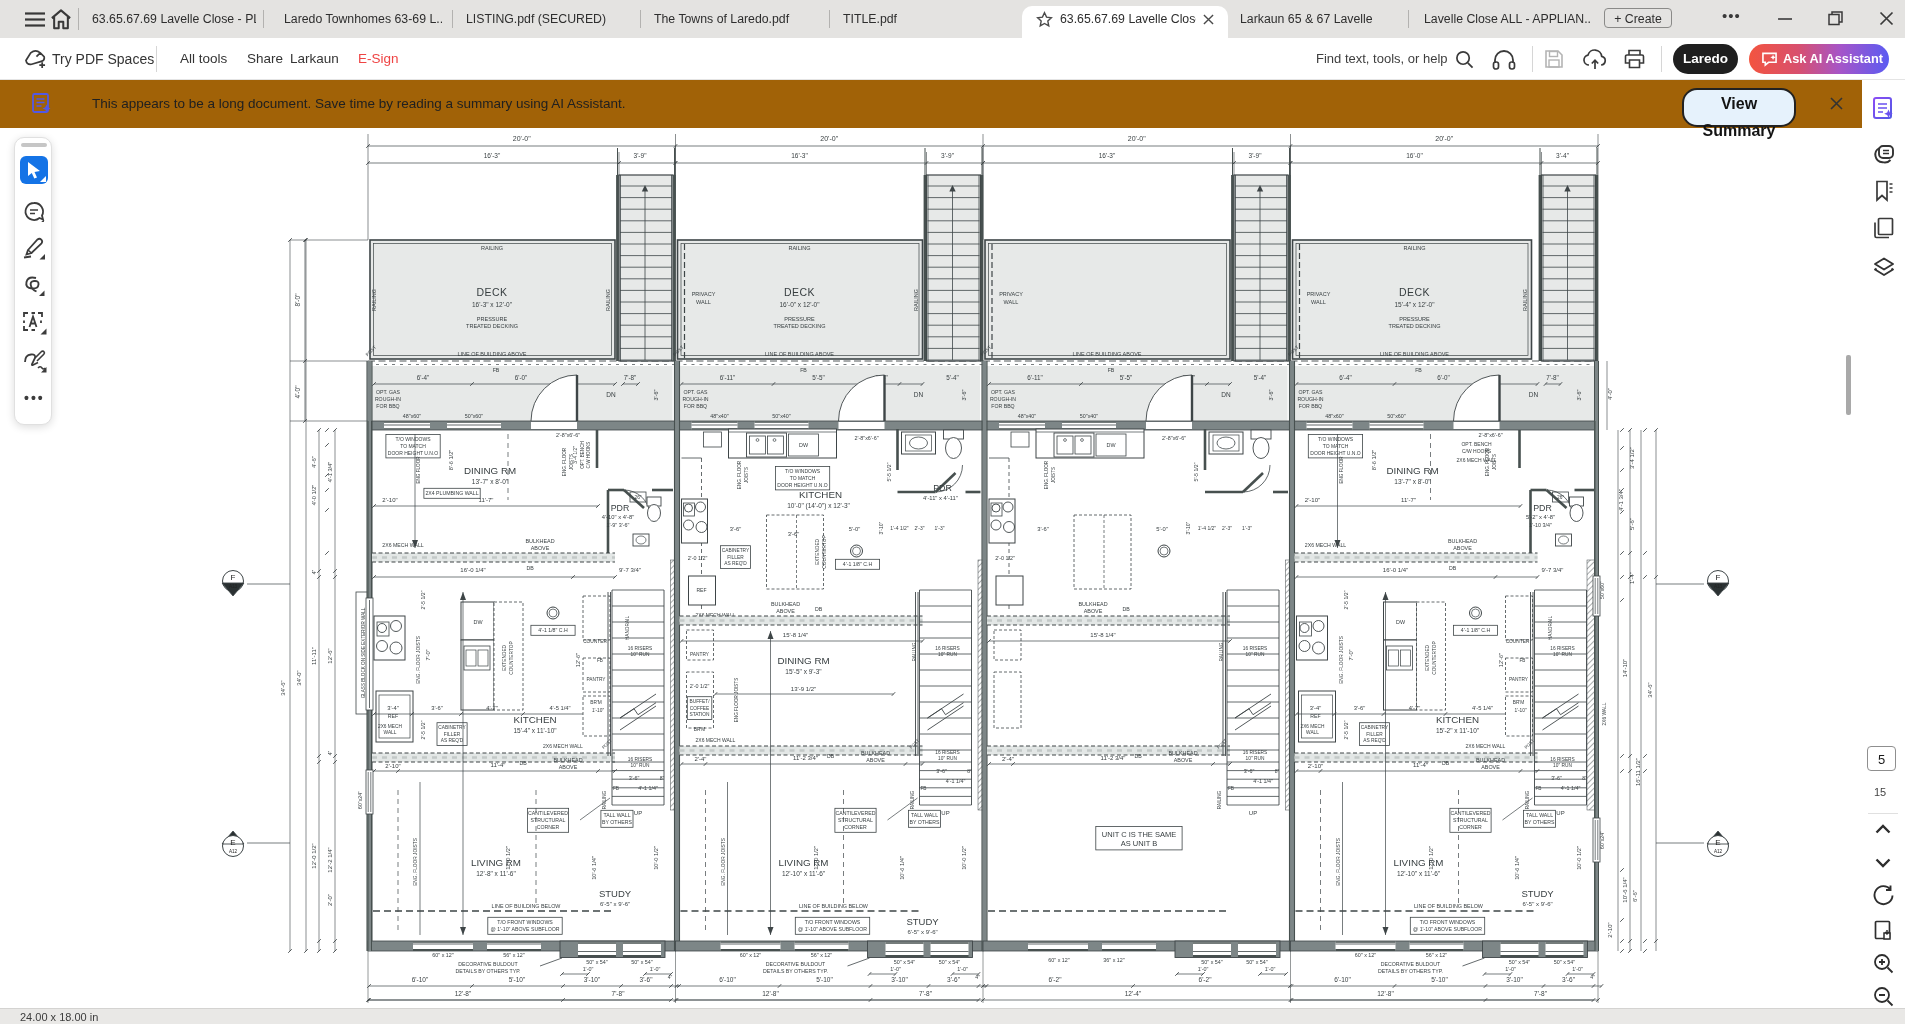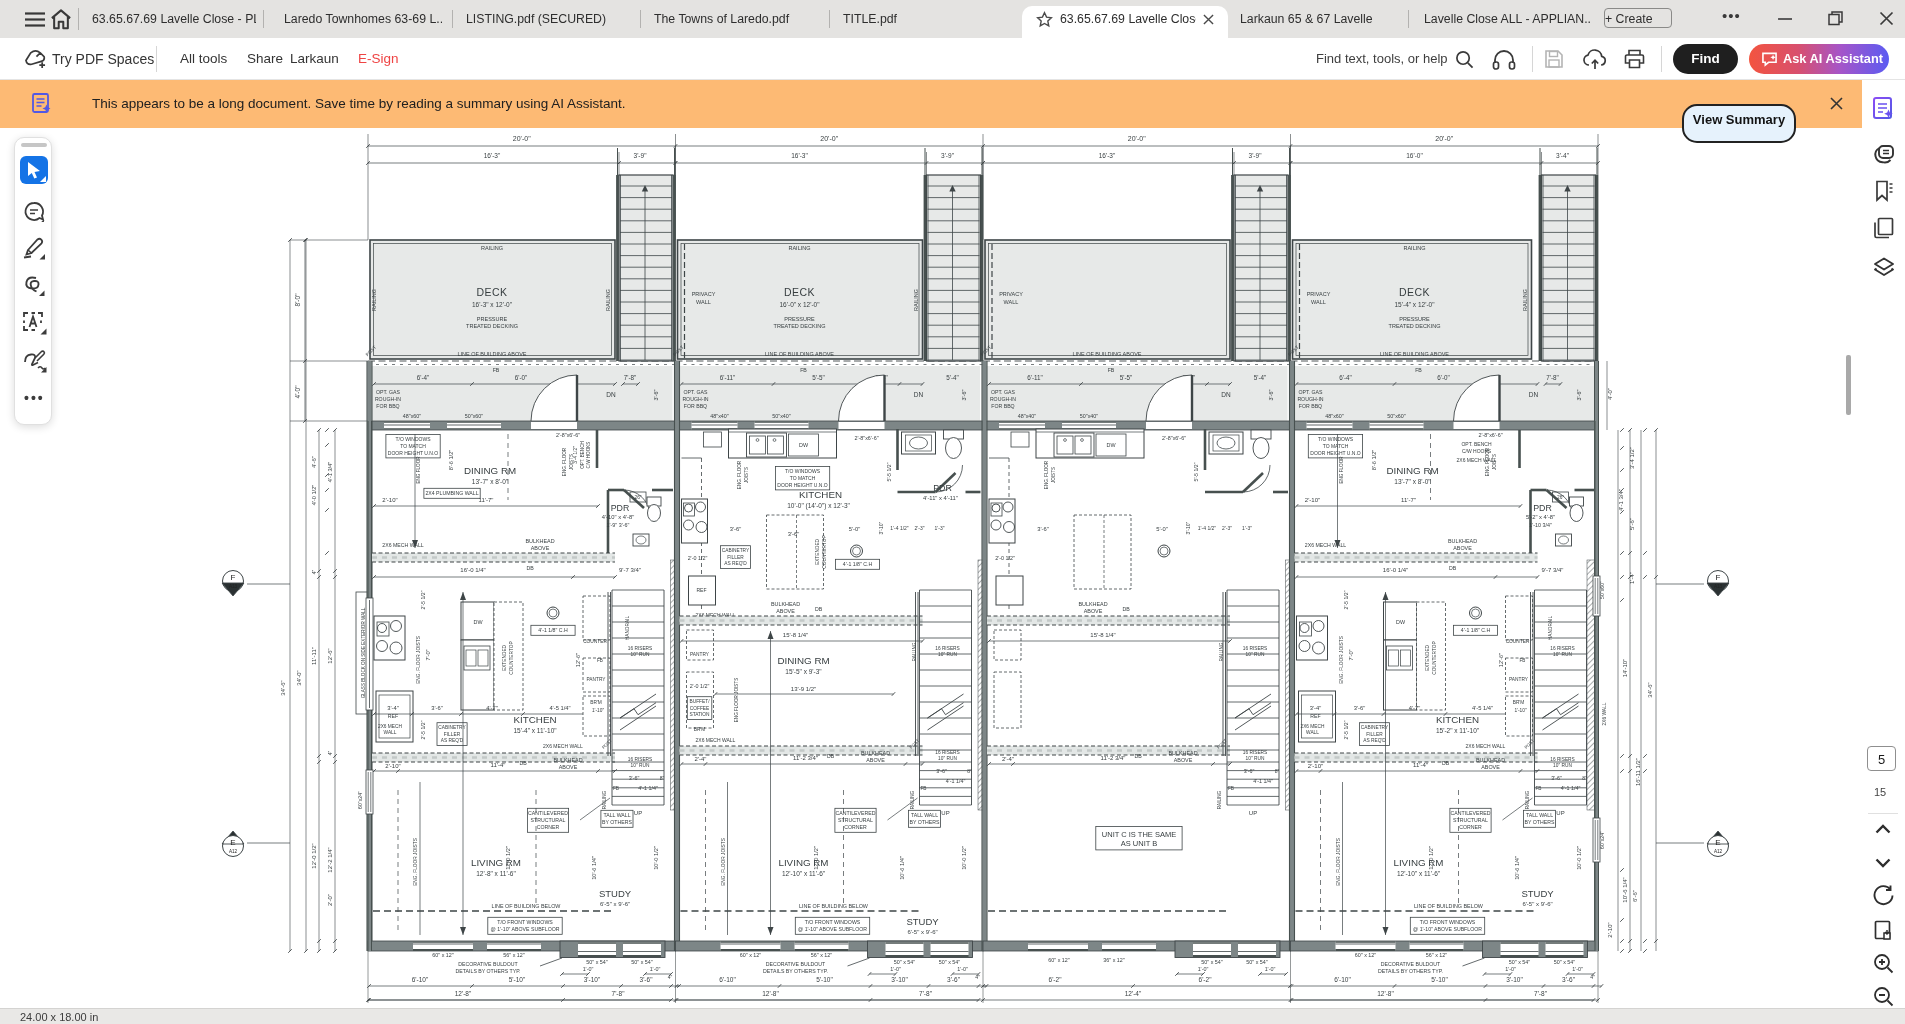--- a/index.html
+++ b/index.html
@@ -1621,21 +1621,21 @@
   <div style="position:absolute;left:1060px;top:12px;width:136px;overflow:hidden;white-space:nowrap;font-size:12.3px;color:#2e2e2e">63.65.67.69 Lavelle Close...</div>
   <svg width="11" height="11" viewBox="0 0 12 12" style="position:absolute;left:1203px;top:14px">
       <path d="M1 1 L11 11 M11 1 L1 11" stroke="#4a4a4a" stroke-width="1.5"></path>
     </svg>
 
   <div class="tab" style="left:1240px;width:150px">Larkaun 65 &amp; 67 Lavelle</div>
   <div class="tdiv" style="left:1408px"></div>
 
   <div class="tab" style="left:1424px;width:166px">Lavelle Close ALL - APPLIAN...</div>
 
-  <div style="position:absolute;left:1604px;top:8px;width:68px;height:20px;border:1px solid #8a8a88;border-radius:4px;font-size:12.3px;color:#2e2e2e;line-height:20px">+ Create</div>
+  <div style="position:absolute;left:1604px;top:8px;width:68px;height:20px;border:1px solid #8a8a88;border-radius:4px;font-size:12.3px;color:#2e2e2e;text-align:center;line-height:20px">+ Create</div>
 
   <div style="position:absolute;left:1722px;top:7px;font-size:15px;color:#3a3a3a;letter-spacing:1px">•••</div>
 
   <svg width="14" height="14" viewBox="0 0 14 14" style="position:absolute;left:1778px;top:12px">
       <line x1="0" y1="7" x2="14" y2="7" stroke="#3a3a3a" stroke-width="1.6"></line>
     </svg>
 
   <svg width="15" height="15" viewBox="0 0 15 15" style="position:absolute;left:1828px;top:11px">
       <rect x="1" y="3.5" width="10" height="10" fill="none" stroke="#3a3a3a" stroke-width="1.5"></rect>
       <path d="M4 3.5 V1 H14 V11 H11" fill="none" stroke="#3a3a3a" stroke-width="1.5"></path>
@@ -1681,41 +1681,41 @@
   <svg width="24" height="21" viewBox="0 0 24 21" style="position:absolute;left:1583px;top:11px">
       <path d="M6 16 a5 5 0 0 1 -1 -9.9 a7 7 0 0 1 13.7 1.2 a4.4 4.4 0 0 1 -0.6 8.7" fill="none" stroke="#3a3a3a" stroke-width="1.7"></path>
       <path d="M12 20 v-8 M8.8 14.5 L12 11.2 L15.2 14.5" fill="none" stroke="#3a3a3a" stroke-width="1.7"></path>
     </svg>
 
   <svg width="21" height="20" viewBox="0 0 21 20" style="position:absolute;left:1624px;top:11px">
       <path d="M5 6 V1.5 H16 V6 M3 6 H18 A1.5 1.5 0 0 1 19.5 7.5 V14 H15.5 M5.5 14 H1.5 V7.5 A1.5 1.5 0 0 1 3 6 M5.5 11 H15.5 V18.5 H5.5 Z" fill="none" stroke="#3a3a3a" stroke-width="1.6"></path>
     </svg>
   <div style="position:absolute;left:1661px;top:8px;width:1px;height:26px;background:#d6d6d6"></div>
 
-  <div style="position:absolute;left:1673px;top:6px;width:65px;height:30px;background:#1f1f1f;border-radius:16px;color:#fff;font-size:13.5px;font-weight:bold;text-align:center;line-height:30px">Find</div>
+  <div style="position:absolute;left:1673px;top:6px;width:65px;height:30px;background:#1f1f1f;border-radius:16px;color:#fff;font-size:13.5px;font-weight:bold;text-align:center;line-height:30px">Laredo</div>
 
   <div style="position:absolute;left:1749px;top:6px;width:140px;height:30px;background:linear-gradient(90deg,#f3543f 0%,#d8506e 35%,#a655c8 65%,#5b5bf2 100%);border-radius:16px;color:#fff;font-size:12.8px;font-weight:bold">
     <svg width="17" height="15" viewBox="0 0 18 16" style="position:absolute;left:12px;top:7.5px">
         <path d="M2 1.5 H16 V11 H8 L4.5 14 V11 H2 Z" fill="none" stroke="#fff" stroke-width="1.7"></path>
         <path d="M12.8 2.8 l0.9 2 2 .9 -2 .9 -.9 2 -.9 -2 -2 -.9 2 -.9 z" fill="#fff"></path>
       </svg>
     <span style="position:absolute;left:34px;top:7px">Ask AI Assistant</span>
   </div>
 </div>
 
-<div style="position:absolute;left:0;top:80px;width:1862px;height:48px;background:#fdba74">
+<div style="position:absolute;left:0;top:80px;width:1862px;height:48px;background:#a16207">
 
   <svg width="22" height="22" viewBox="0 0 22 22" style="position:absolute;left:31px;top:12px">
       <rect x="2" y="2" width="15" height="18" rx="1.5" fill="none" stroke="#5258e4" stroke-width="1.8"></rect>
       <path d="M5.5 7 h8 M5.5 10.5 h8 M5.5 14 h5" stroke="#5258e4" stroke-width="1.6"></path>
       <path d="M15.5 12.5 l1.2 2.8 2.8 1.2 -2.8 1.2 -1.2 2.8 -1.2 -2.8 -2.8 -1.2 2.8 -1.2 z" fill="#5258e4"></path>
     </svg>
   <div style="position:absolute;left:92px;top:16px;font-size:13.5px;color:#202020">This appears to be a long document. Save time by reading a summary using AI Assistant.</div>
 
-  <div style="position:absolute;left:1682px;top:24px;width:114px;height:39px;border:2px solid #222;border-radius:15px;font-size:13px;font-weight:bold;color:#131313;text-align:center;line-height:27px;background:#e6f2fc">View Summary</div>
+  <div style="position:absolute;left:1682px;top:8px;width:114px;height:39px;border:2px solid #222;border-radius:15px;font-size:16px;font-weight:bold;color:#131313;text-align:center;line-height:27px;background:#e6f2fc">View Summary</div>
 
   <svg width="13" height="13" viewBox="0 0 13 13" style="position:absolute;left:1830px;top:17px">
       <path d="M1 1 L12 12 M12 1 L1 12" stroke="#333" stroke-width="1.6"></path>
     </svg>
 </div>
 
 <div style="position:absolute;left:14px;top:137px;width:38px;height:288px;background:#fff;border:1px solid #e0e0e0;border-radius:10px;box-shadow:0 2px 8px rgba(0,0,0,.14)">
   <div style="position:absolute;left:6px;top:5px;width:26px;height:4px;background:#c6c6c6;border-radius:2px"></div>
 
   <div style="position:absolute;left:5px;top:18px;width:28px;height:28px;background:#1473e6;border-radius:6px">

